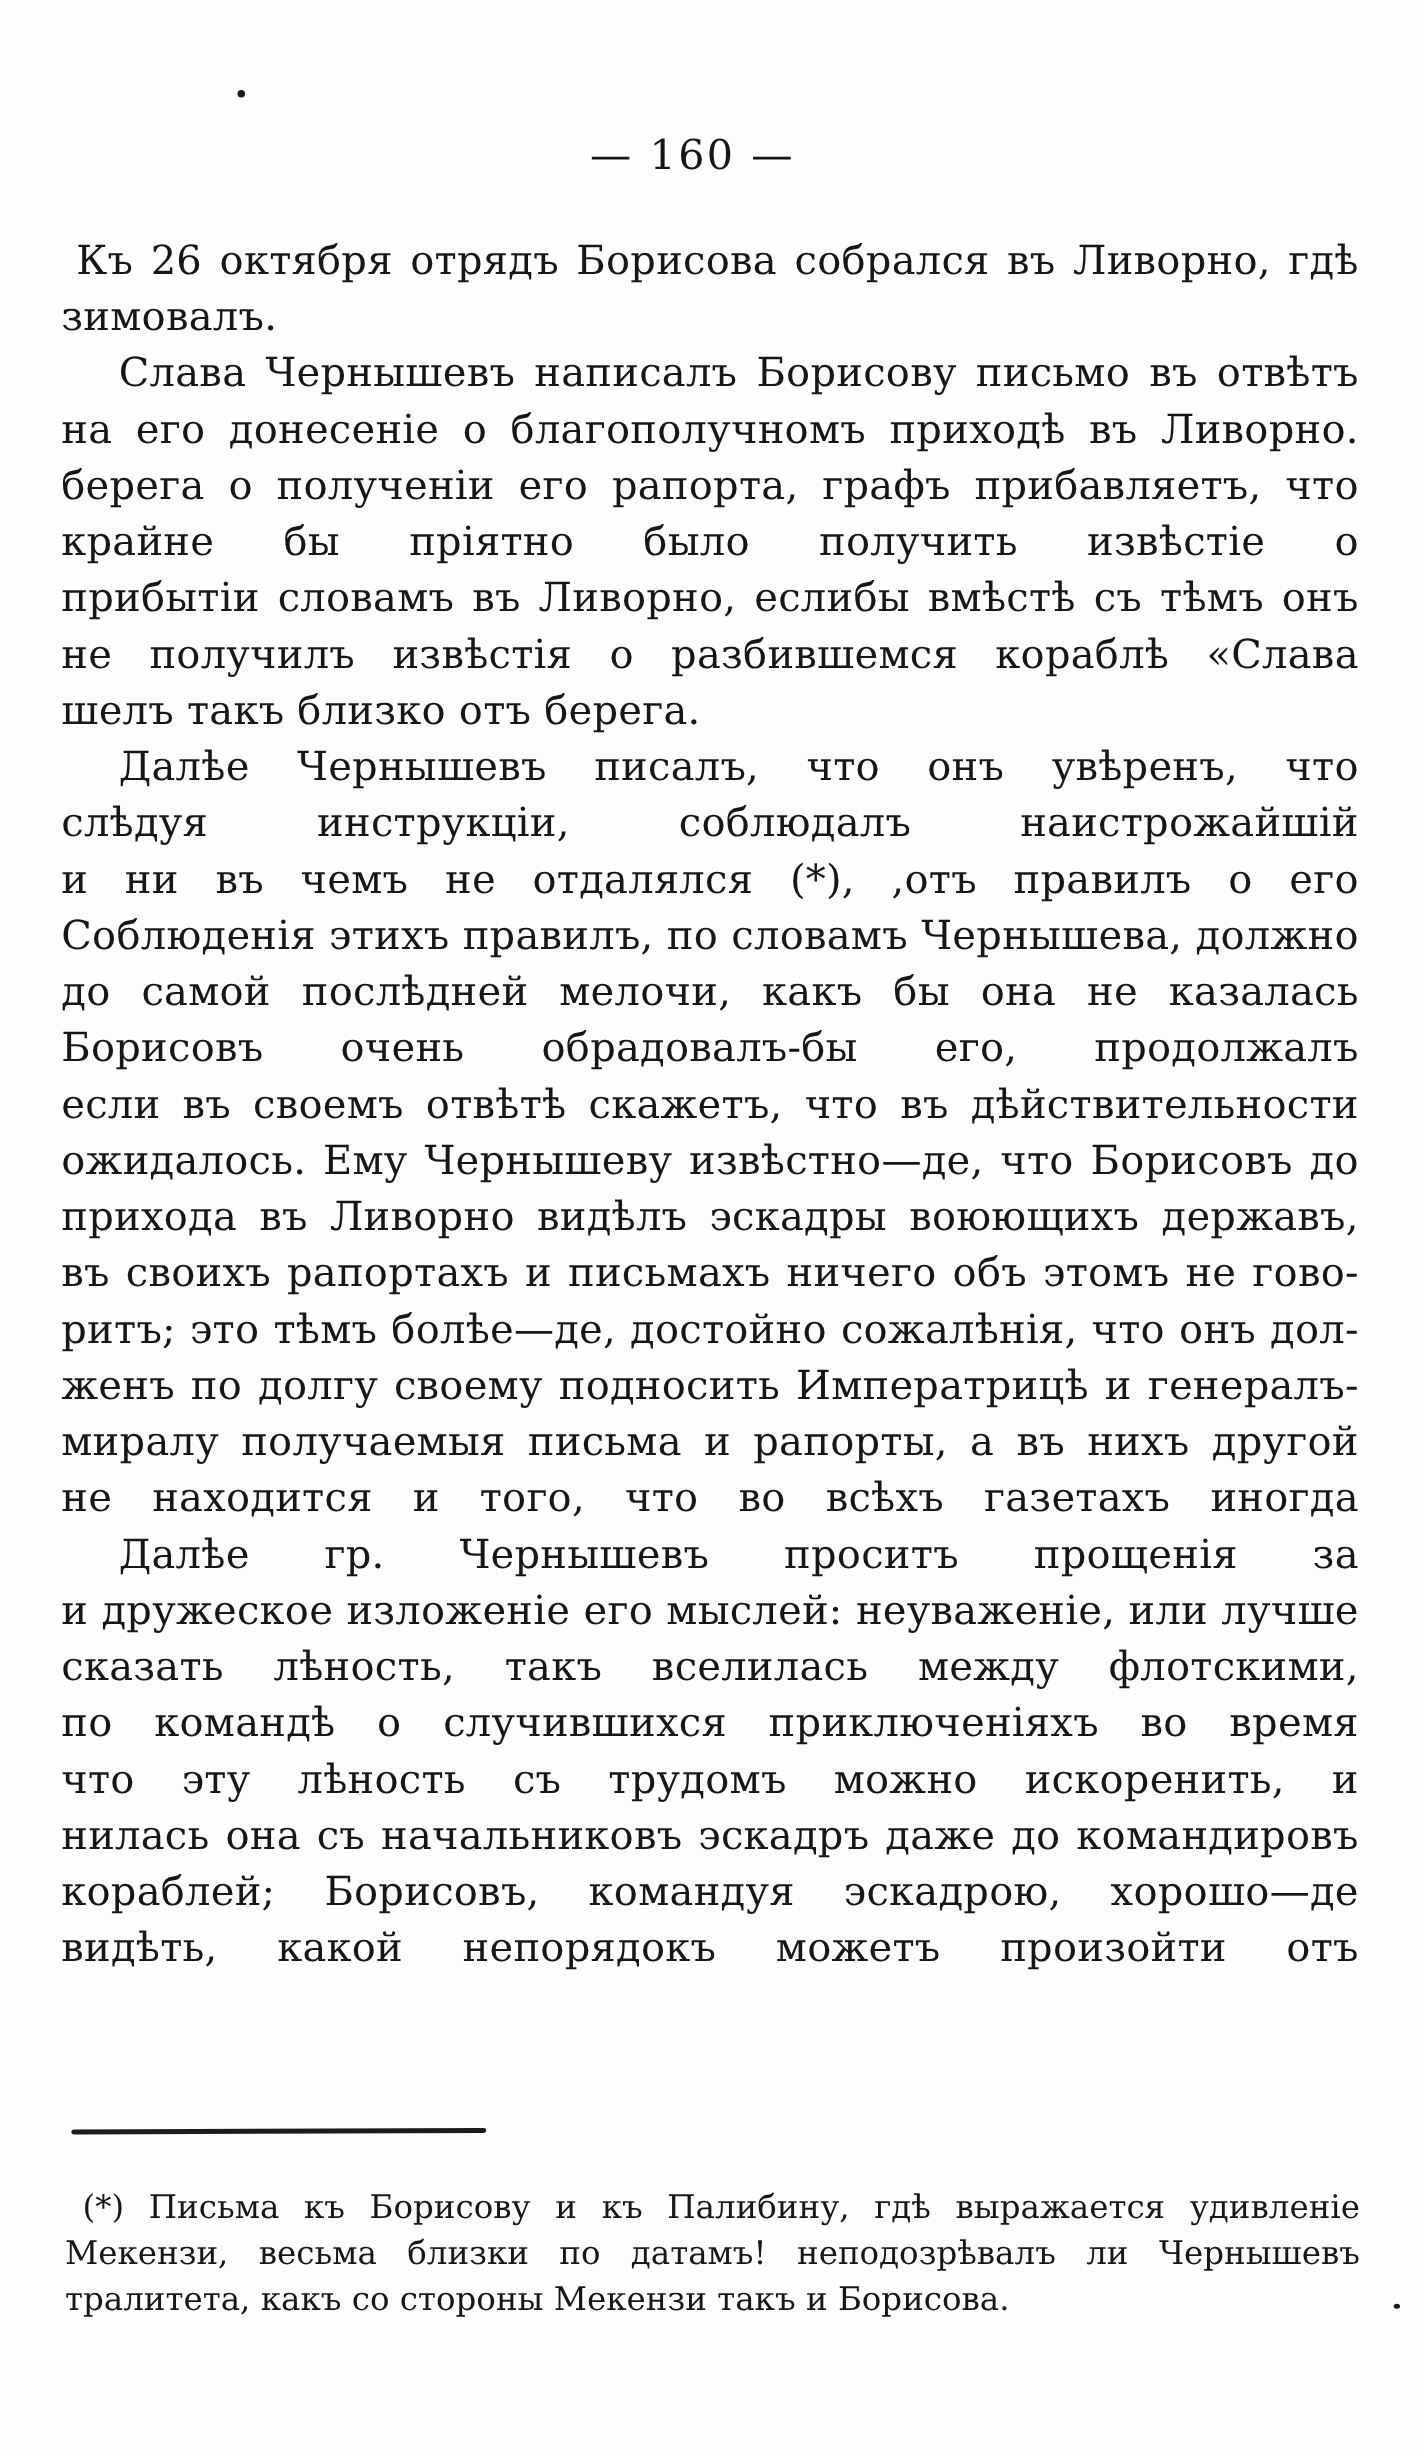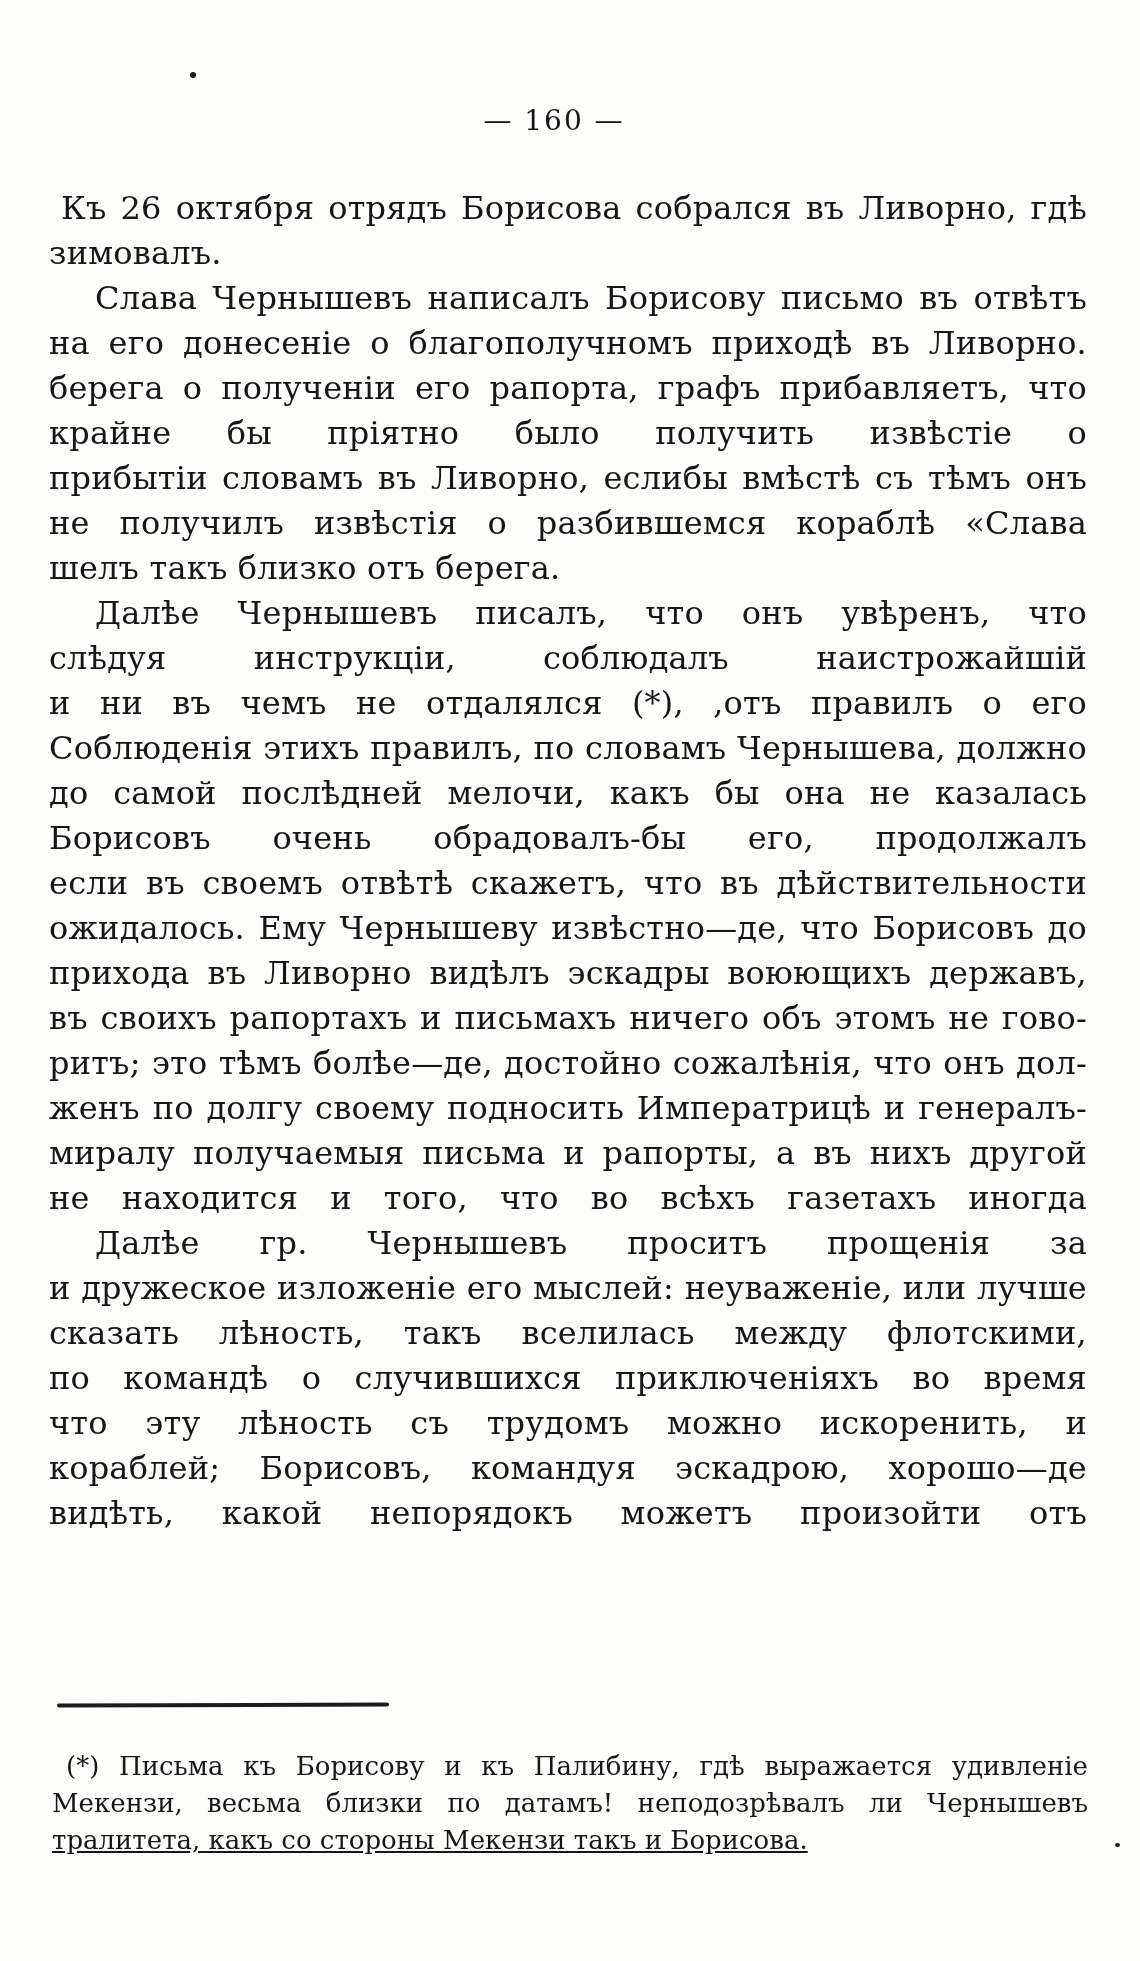--- a/index.html
+++ b/index.html
@@ -16,21 +16,21 @@
     font-family: "DejaVu Serif", serif;
     color: #161616;
   }
   
   .running-head {
     position: absolute;
     top: 104px;
     left: 0;
     width: 1108px;
     text-align: center;
-    font-size: 28px;
+    font-size: 33px;
     letter-spacing: 2px;
     white-space: nowrap;
   }
   
   .body-text {
     position: absolute;
     top: 186px;
     left: 49px;
     width: 1038px;
     font-size: 32px;
@@ -73,21 +73,20 @@
     height: 37px;
     line-height: 37px;
     overflow: hidden;
     text-align: justify;
     text-align-last: justify;
   }
   .fln.first { padding-left: 14px; }
   .fln.last {
     text-align: left;
     text-align-last: left;
-    text-decoration: underline;
   }
   
   .speck {
     position: absolute;
     background: #1a1a1a;
     border-radius: 50%;
   }
   .speck-top { top: 72px; left: 190px; width: 6px; height: 6px; }
   .speck-bottom { top: 1843px; left: 1115px; width: 5px; height: 4px; }
 </style>
@@ -133,20 +132,21 @@
       <div class="ln">миралу получаемыя письма и рапорты, а въ нихъ другой разъ</div>
       <div class="ln">не находится и того, что во всѣхъ газетахъ иногда написано.</div>
     </div>
 
     <div>
       <div class="ln first">Далѣе гр. Чернышевъ проситъ прощенія за чистосердечное</div>
       <div class="ln">и дружеское изложеніе его мыслей: неуваженіе, или лучше</div>
       <div class="ln">сказать лѣность, такъ вселилась между флотскими, сообщать</div>
       <div class="ln">по командѣ о случившихся приключеніяхъ во время плаванія,</div>
       <div class="ln">что эту лѣность съ трудомъ можно искоренить, и распростра-</div>
+      <div class="ln">нилась она съ начальниковъ эскадръ даже до командировъ</div>
       <div class="ln">кораблей; Борисовъ, командуя эскадрою, хорошо—де должепъ</div>
       <div class="ln">видѣть, какой непорядокъ можетъ произойти отъ подобнаго</div>
     </div>
 
   </div>
 
   <div class="footnote-rule"></div>
 
   <div class="footnote">
     <div class="fln first">(*) Письма къ Борисову и къ Палибину, гдѣ выражается удивленіе поступку</div>

